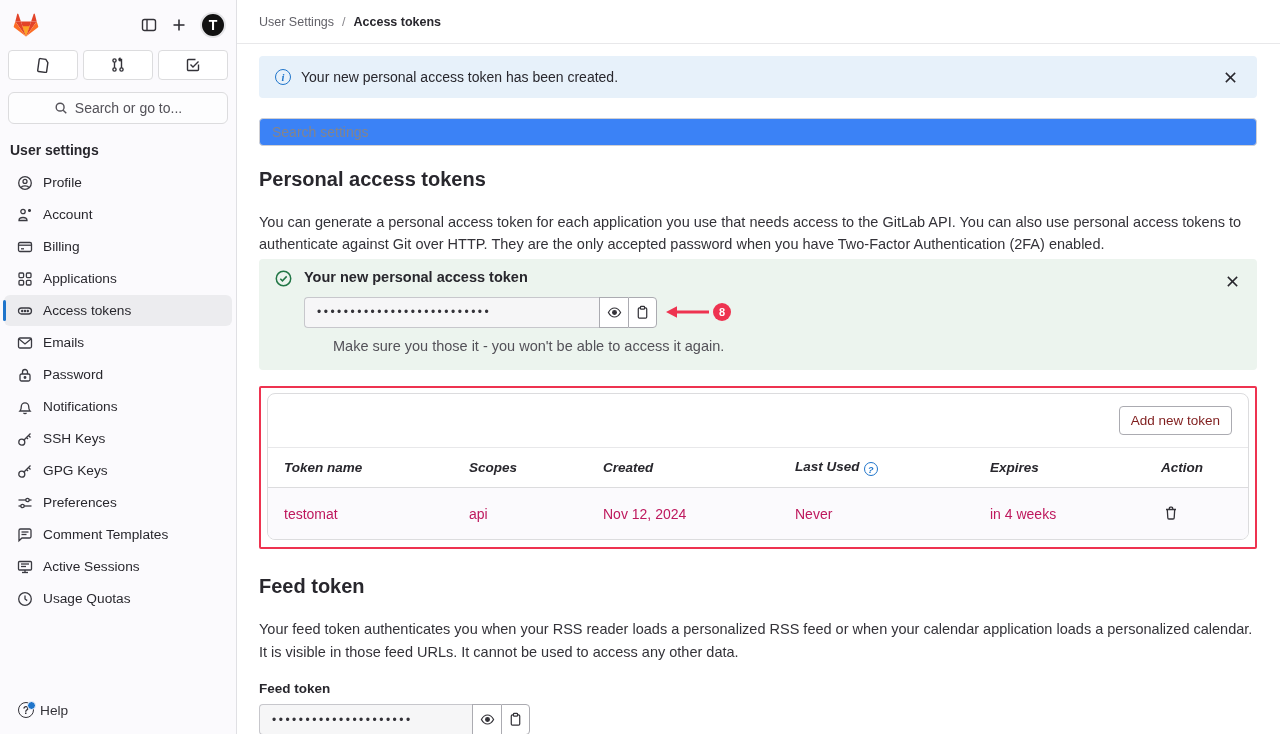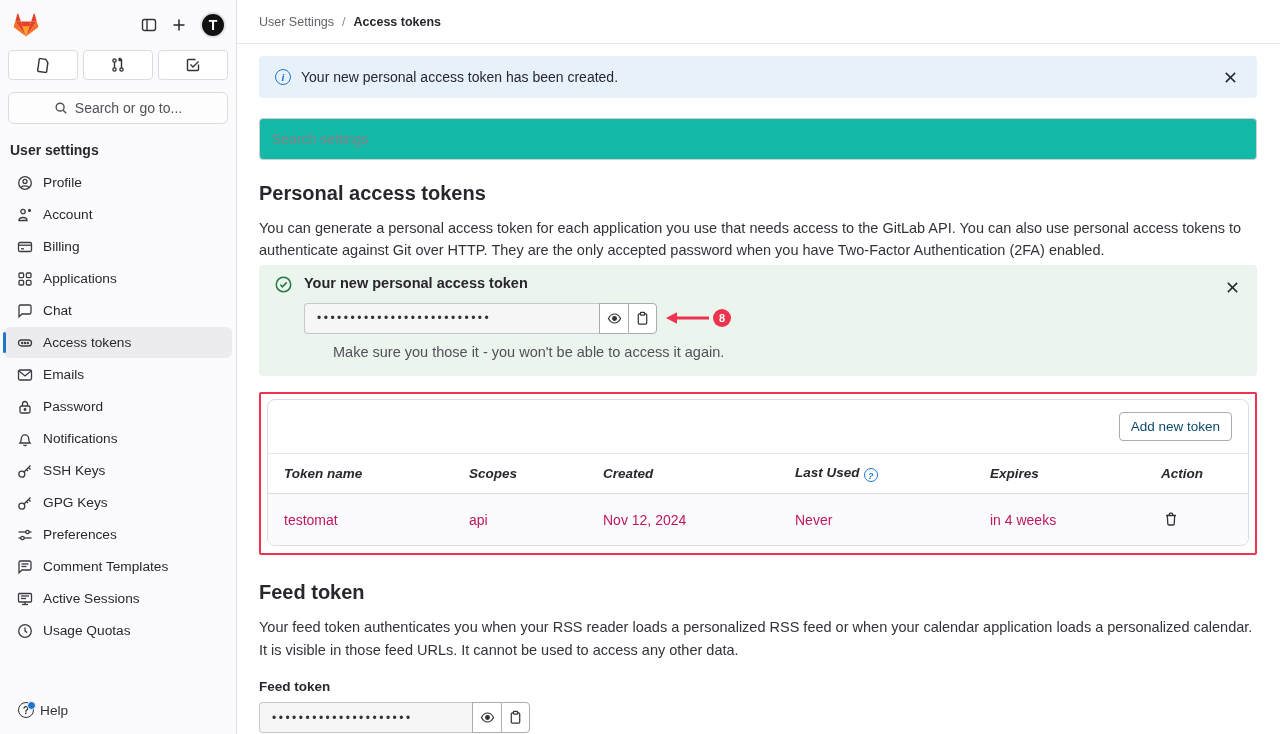--- a/index.html
+++ b/index.html
@@ -48,27 +48,27 @@
   .crumb-current { font-weight:bold; color:#28272d; }
   .content { padding:12px 23px 0 22px; }
 
   .info-banner { background:#e7f1fa; border-radius:4px; height:42px; display:flex; align-items:center;
     padding:0 16px; gap:10px; font-size:14px; color:#28272d; }
   .info-ic { width:16px; height:16px; border:1.5px solid #1f75cb; color:#1f75cb; border-radius:50%;
     font-size:10.5px; font-weight:bold; display:flex; align-items:center; justify-content:center;
     font-family:"Liberation Serif",serif; font-style:italic; flex:0 0 16px;}
   .banner-x { margin-left:auto; background:none; border:none; cursor:pointer; color:#28272d; padding:4px; }
 
-  .settings-search { margin-top:20px; width:100%; height:42px; border:1px solid #cfcfd3;
-    border-radius:4px; background:#14b8a6; padding:0 12px; font-size:14px; color:#333238;
+  .settings-search { margin-top:20px; width:100%; height:28px; border:1px solid #cfcfd3;
+    border-radius:4px; background:#3b82f6; padding:0 12px; font-size:14px; color:#333238;
     font-family:inherit; }
   .settings-search::placeholder { color:#85848a; }
 
   h1.page-h { font-size:20px; font-weight:bold; margin-top:22px; color:#28272d; }
-  .desc { font-size:14.5px; color:#333238; line-height:1.55; margin-top:12px; max-width:1000px; }
+  .desc { font-size:14.5px; color:#333238; line-height:1.55; margin-top:20px; max-width:1000px; }
 
   .success-alert { margin-top:3px; background:#ecf4ee; border-radius:4px; padding:10px 16px 16px 16px;
     position:relative; }
   .sa-head { display:flex; align-items:flex-start; gap:12px; }
   .check-ic { width:17px; height:17px; color:#217645; margin-top:1px; flex:0 0 17px;}
   .sa-title { font-weight:bold; font-size:14.5px; color:#28272d; }
   .sa-x { position:absolute; right:14px; top:12px; background:none; border:none; cursor:pointer; color:#28272d; padding:4px;}
   .sa-body { margin:10px 0 0 29px; }
   .token-row { display:flex; align-items:stretch; }
   .token-input { width:295px; height:31px; border:1px solid #c7c7cc; border-right:none;
@@ -84,21 +84,21 @@
   .annot-badge { width:18px; height:18px; border-radius:50%; background:#ee3350; color:#fff;
     font-size:11px; font-weight:bold; display:flex; align-items:center; justify-content:center; margin-left:2px;}
 
   .red-box { margin-top:16px; border:2px solid #ee3350; border-radius:2px; padding:5px 6px 7px 6px; }
   .card { border:1px solid #dcdcde; border-radius:8px; background:#fff; overflow:hidden; }
   .card-head { display:flex; align-items:center; padding:12px 16px; }
   .card-title { font-weight:bold; font-size:14.5px; color:#28272d; display:flex; align-items:center; gap:7px;}
   .count { font-weight:normal; color:#333238; font-size:14px; }
   .lozenge-ic { color:#626168; }
   .add-btn { margin-left:auto; background:#fff; border:1px solid #ababb1; border-radius:4px;
-    padding:6px 11px; font-size:13.5px; color:#0c4a6e; cursor:pointer; font-family:inherit; }
+    padding:6px 11px; font-size:13.5px; color:#7f1d1d; cursor:pointer; font-family:inherit; }
 
   table.tok { width:100%; border-collapse:collapse; font-size:14px; }
   table.tok th { text-align:left; font-size:13.5px; color:#28272d; padding:11px 16px;
     border-top:1px solid #e8e8ea; border-bottom:1px solid #dcdcde; font-weight:bold;font-style:italic; }
   table.tok td { padding:15px 16px; background:#fbfafd; color:#be185d; }
   .q-ic { display:inline-flex; width:14px; height:14px; border:1.4px solid #1f75cb; color:#1f75cb;
     border-radius:50%; font-size:9.5px; font-weight:bold; align-items:center; justify-content:center;
     vertical-align:-2px; margin-left:4px; cursor:pointer;}
   .trash-btn { background:none; border:none; cursor:pointer; color:#333238; padding:2px; }
 
@@ -201,26 +201,20 @@
       <span>Billing</span>
     </div>
     <div class="sb-item">
       <svg class="ic" viewBox="0 0 16 16" fill="none" stroke="currentColor" stroke-width="1.3">
           <rect x="2" y="2" width="4.6" height="4.6" rx="1"></rect>
           <rect x="9.4" y="2" width="4.6" height="4.6" rx="1"></rect>
           <rect x="2" y="9.4" width="4.6" height="4.6" rx="1"></rect>
           <rect x="9.4" y="9.4" width="4.6" height="4.6" rx="1"></rect>
         </svg>
       <span>Applications</span>
-    </div>
-    <div class="sb-item">
-      <svg class="ic" viewBox="0 0 16 16" fill="none" stroke="currentColor" stroke-width="1.3">
-          <path d="M2 3.5 a1.5 1.5 0 0 1 1.5 -1.5 h9 a1.5 1.5 0 0 1 1.5 1.5 v6 a1.5 1.5 0 0 1 -1.5 1.5 h-7.5 l-3 2.8 Z"></path>
-        </svg>
-      <span>Chat</span>
     </div>
     <div class="sb-item active">
       <svg class="ic" viewBox="0 0 16 16" fill="none" stroke="currentColor" stroke-width="1.3">
           <rect x="1.5" y="5" width="13" height="6" rx="3"></rect>
           <circle cx="5.2" cy="8" r="0.55" fill="currentColor"></circle>
           <circle cx="8" cy="8" r="0.55" fill="currentColor"></circle>
           <circle cx="10.8" cy="8" r="0.55" fill="currentColor"></circle>
         </svg>
       <span>Access tokens</span>
     </div>

